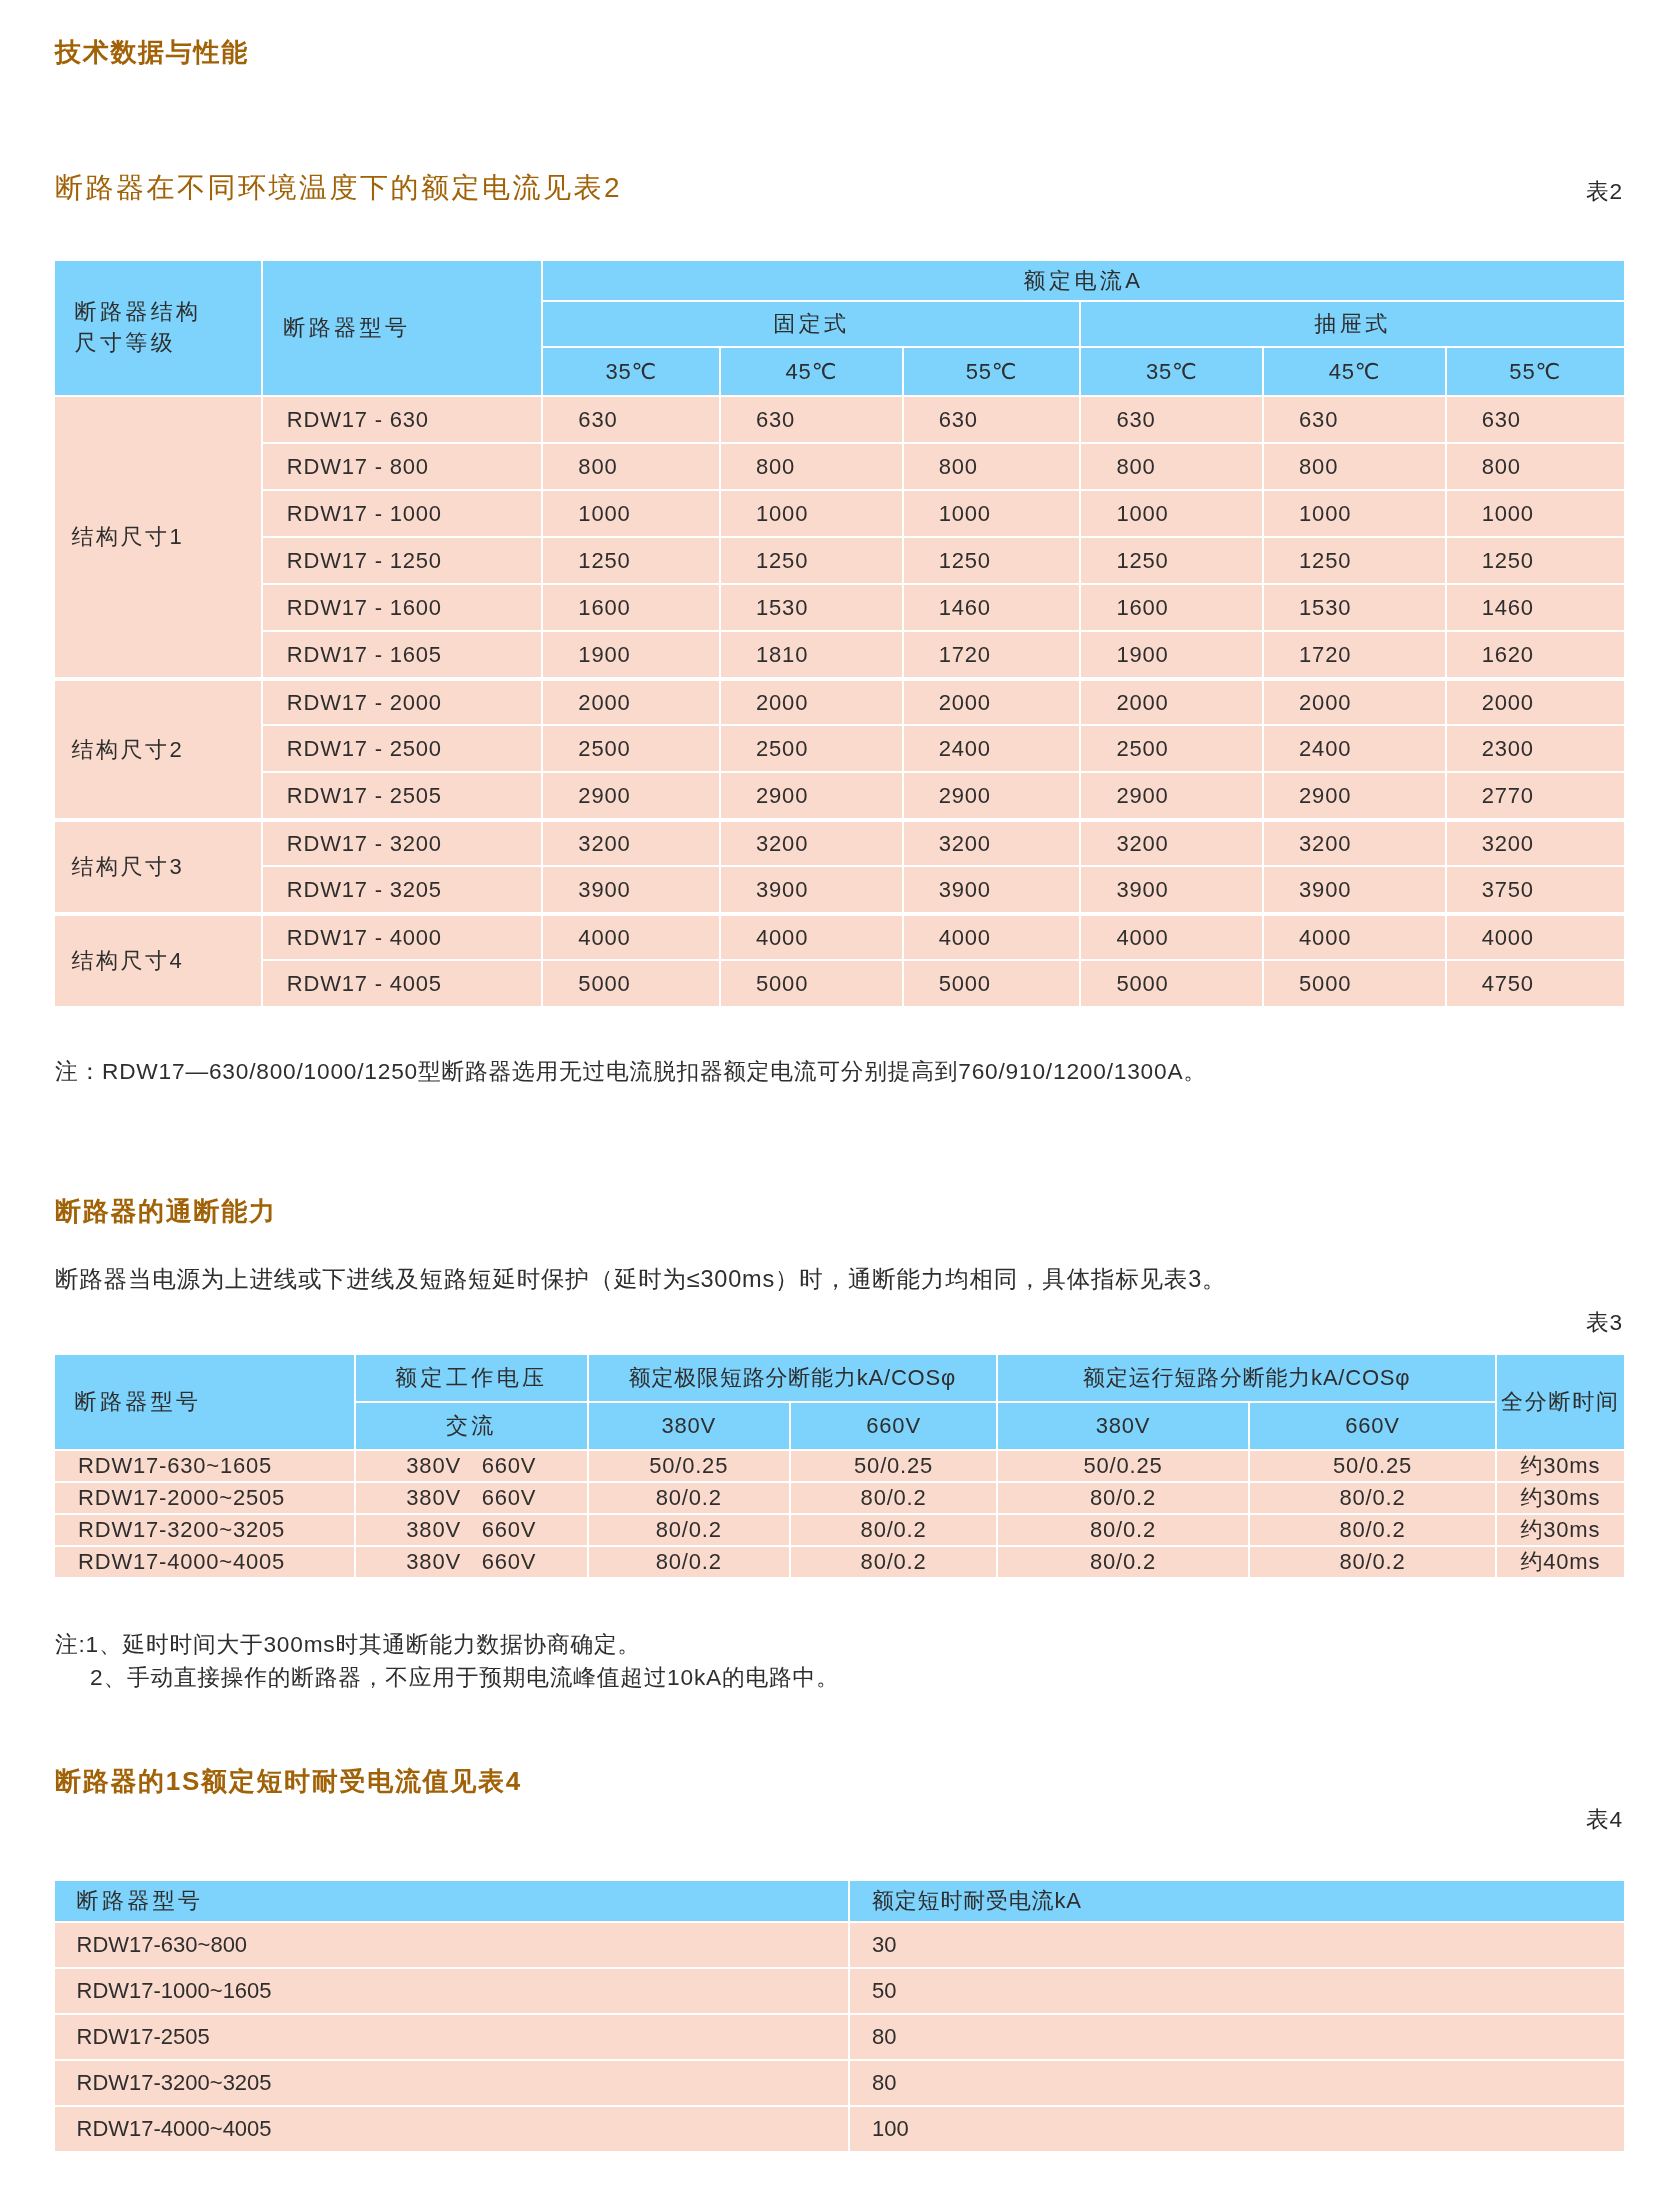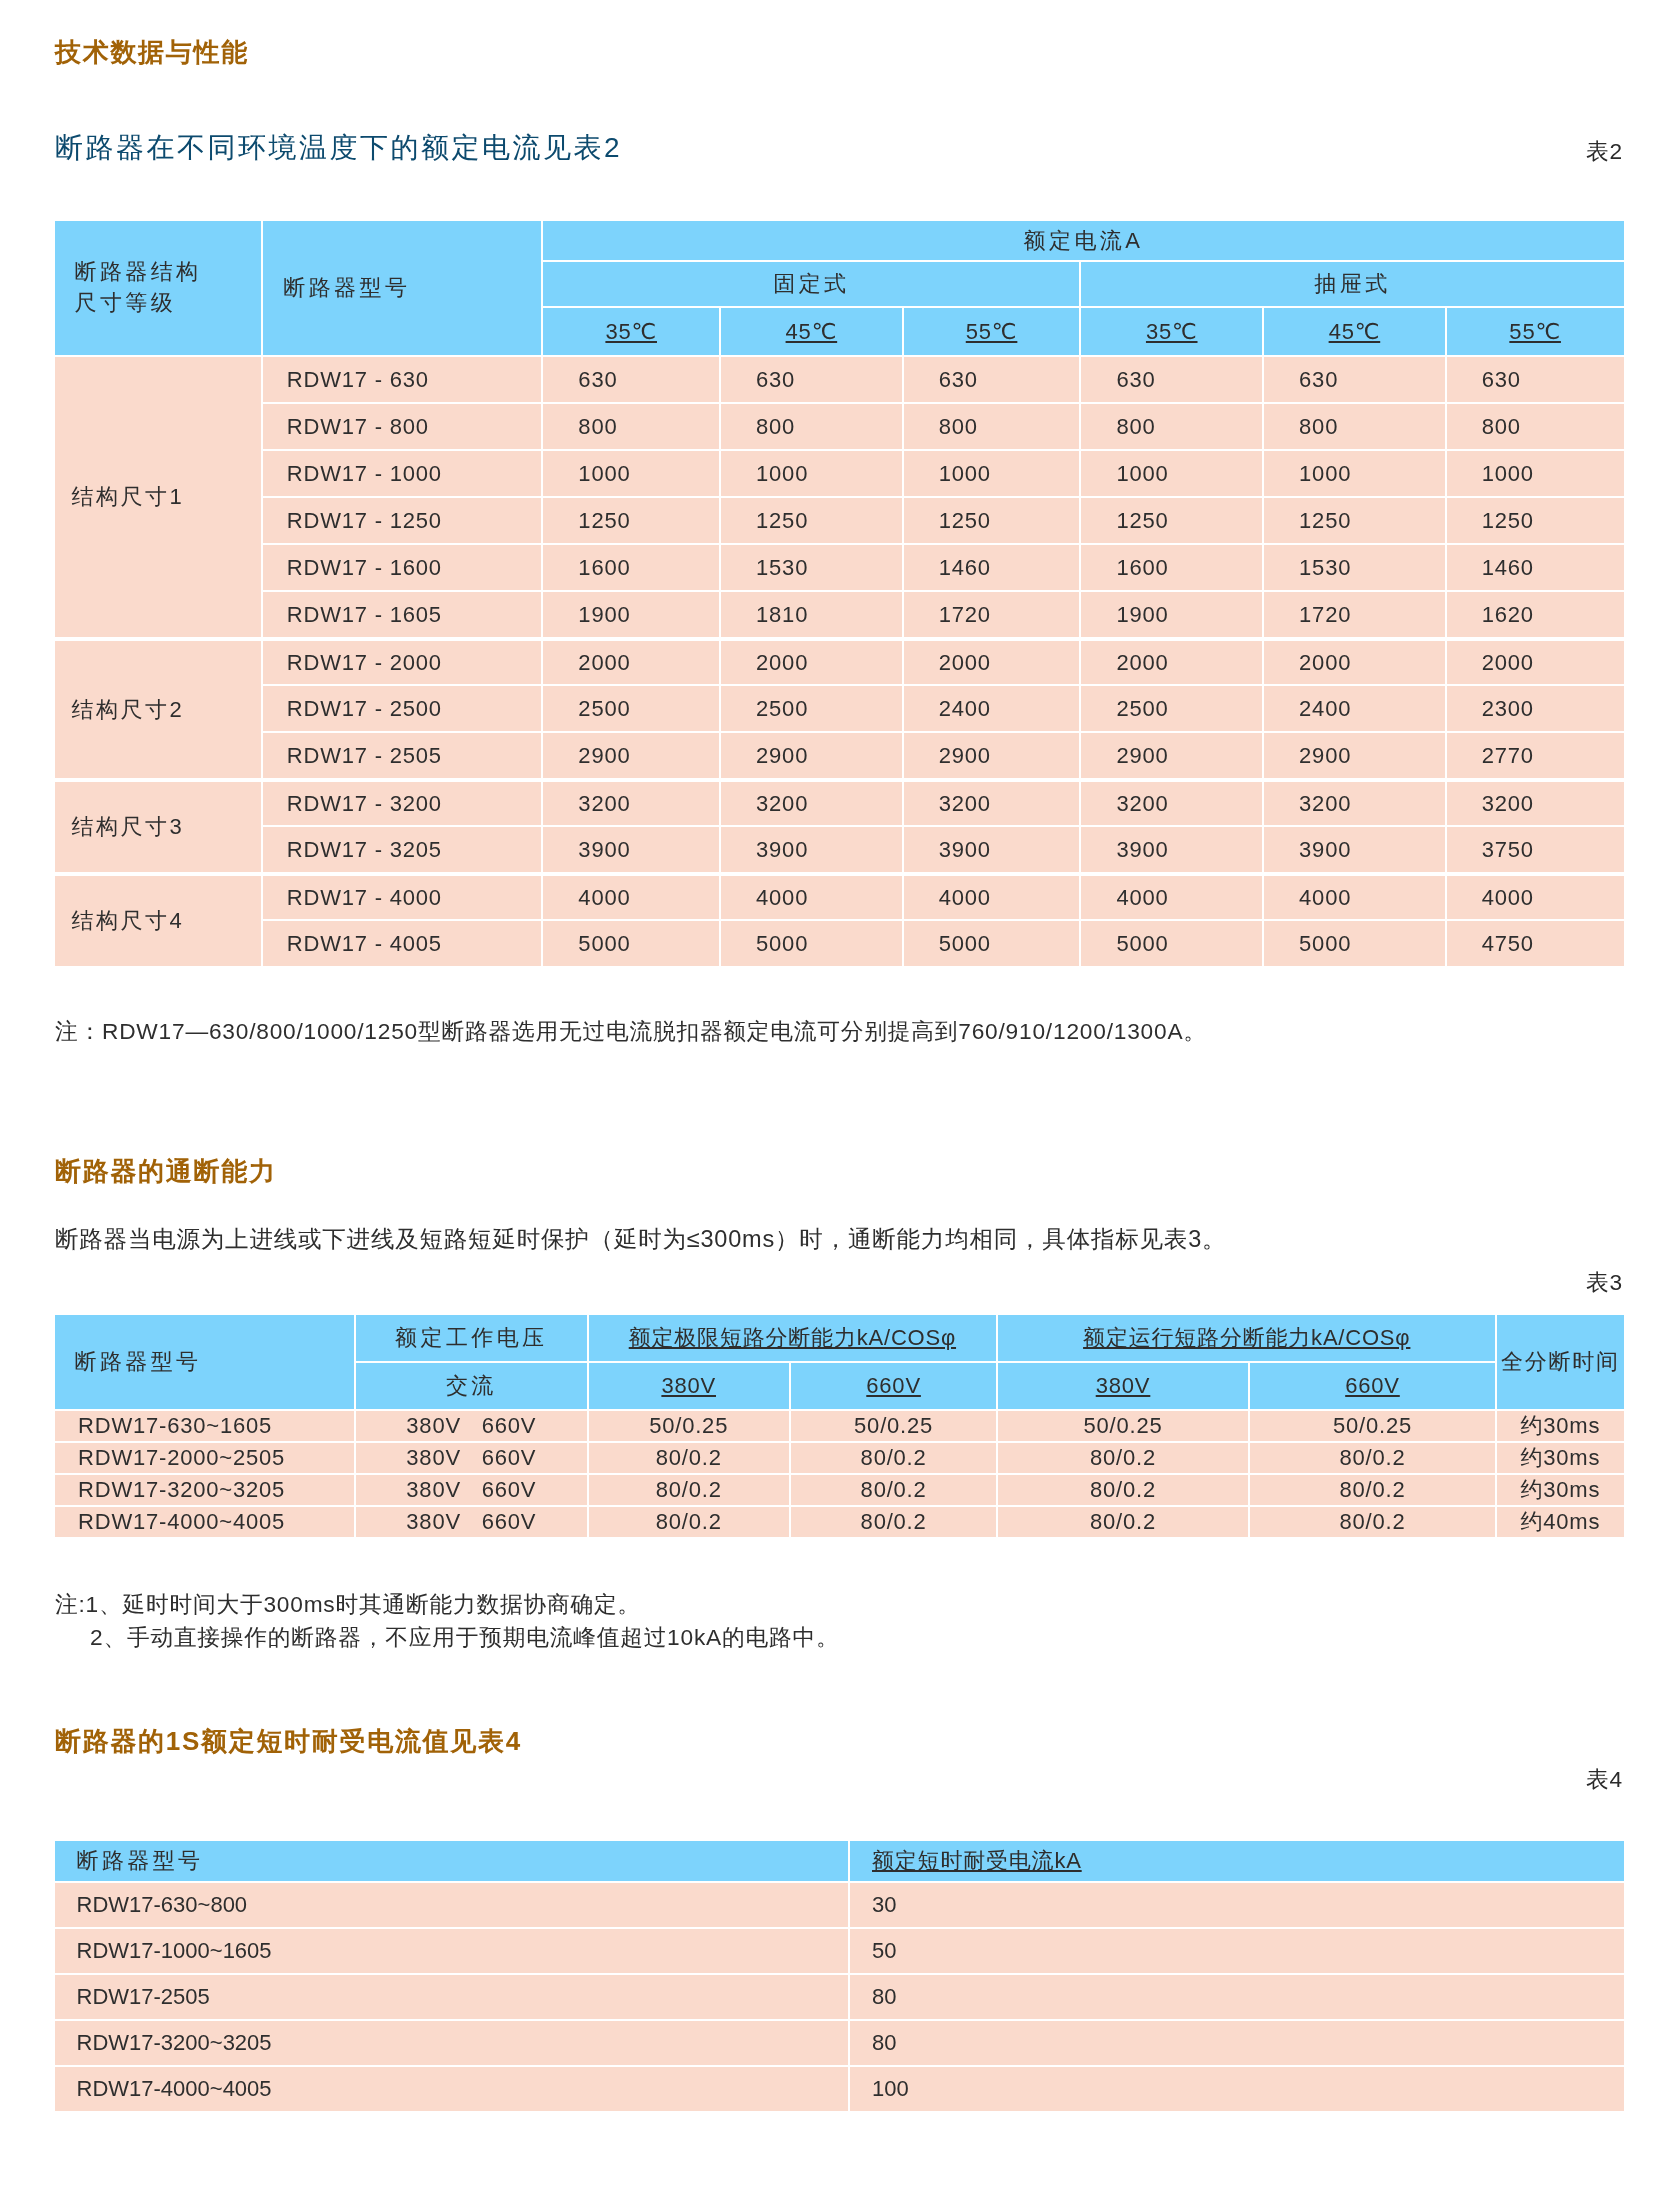--- a/index.html
+++ b/index.html
@@ -11,35 +11,35 @@
   }
   .page { padding: 35px 55px 0 55px; }
 
   h1.sec-title, h2.sec-title {
     color: #a16207; font-size: 26px; font-weight: bold; letter-spacing: 1.7px;
   }
   .subtitle-row {
     display: flex; justify-content: space-between; align-items: flex-end;
     margin-top: 59px;
   }
-  .subtitle { font-size: 28px; letter-spacing: 2.5px; color: #0c4a6e; }
+  .subtitle { font-size: 28px; letter-spacing: 2.5px; color: #a16207; margin-top: 40px; }
   .tbl-label { font-size: 22.7px; color: #2b2b2b; text-align: right; letter-spacing: 0.8px; }
 
   table {
     border-collapse: separate; border-spacing: 2.5px;
     table-layout: fixed; width: 1573px; margin-left: -2.5px;
     background: #ffffff;
   }
   th, td {
     background: #fadacc; font-weight: normal; font-size: 22px;
     vertical-align: middle; text-align: center; color: #2e2e2e;
     overflow: hidden;
   }
   th.hd { background: #7dd3fc; letter-spacing: 3.4px; }
-  th.hd.latin { letter-spacing: 0.8px; text-decoration: underline; }
+  th.hd.latin { letter-spacing: 0.8px; }
   .left { text-align: left; padding-left: 20px; }
   td.model { text-align: left; padding-left: 23.5px; letter-spacing: 0.8px; }
   td.val  { text-align: left; padding-left: 35px; letter-spacing: 0.8px; }
   td.frame { text-align: left; padding-left: 17px; letter-spacing: 2.5px; }
   th.prewrap { white-space: pre-line; line-height: 1.4; }
   tr.group-start > td { border-top: 2.5px solid #ffffff; }
 
   #table2 { margin-top: 52px; }
   #table2 tr.hr1 { height: 39px; }
   #table2 tr.hr2 { height: 44px; }

